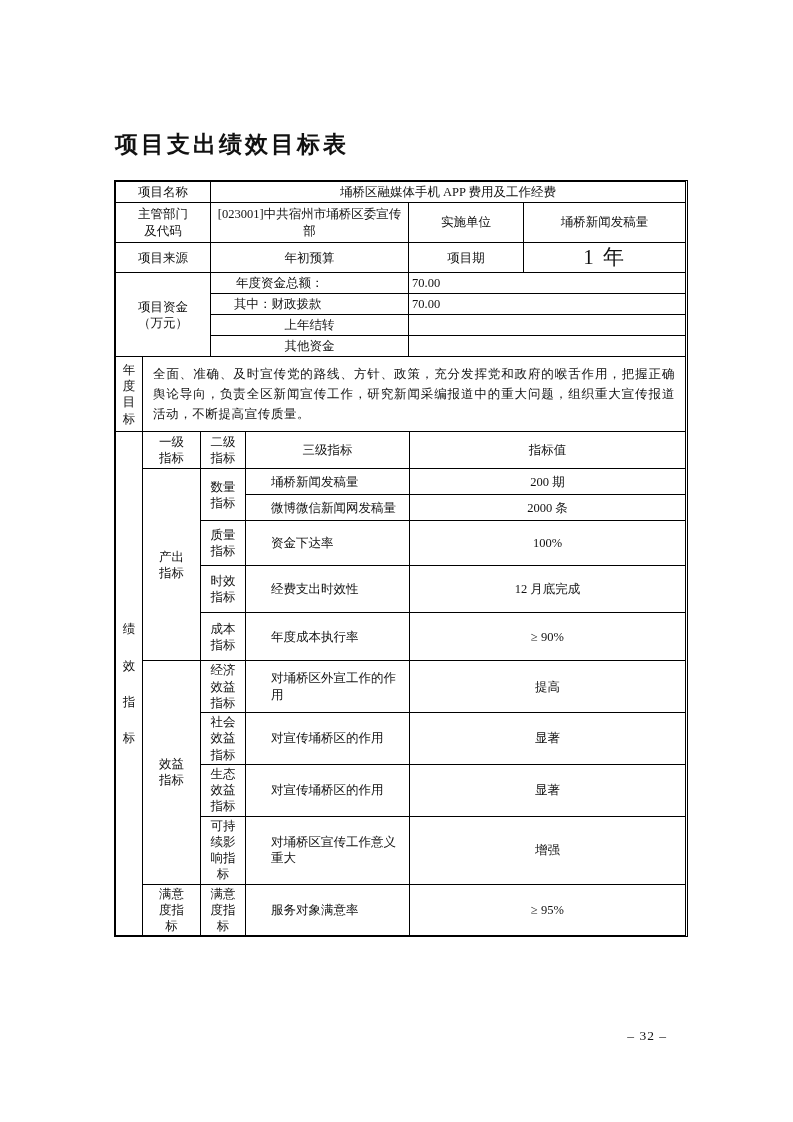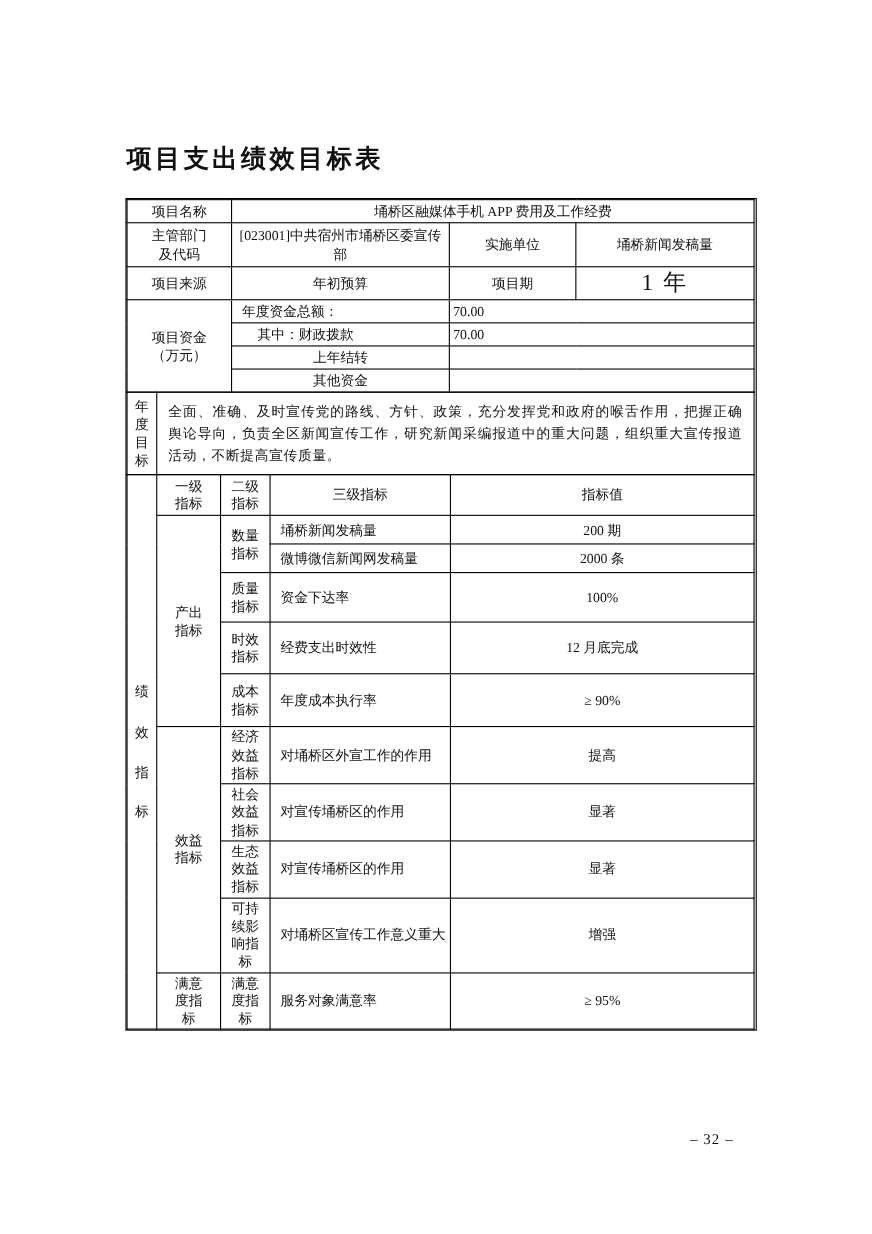--- a/index.html
+++ b/index.html
@@ -23,21 +23,21 @@
     border:1px solid #000;
     font-size:12.5px; font-weight:normal;
     text-align:center; vertical-align:middle;
     padding:1px 3px;
     line-height:1.3;
     overflow:hidden;
   }
   .pre { white-space:pre-line; }
   .vlabel { white-space:pre-line; line-height:1.3; padding:0; }
   .vlabel-tall { white-space:pre-line; line-height:2.9; padding:0; }
-  .left-pad1 { text-align:left; padding-left:9px; }
+  .left-pad1 { text-align:left; padding-left:25px; }
   .left-pad2 { text-align:left; padding-left:23px; }
   .num-right { text-align:left; padding-right:10px; font-family:"Liberation Serif","DejaVu Serif",serif; }
   .big-val { font-size:21px; letter-spacing:2px; }
   .goal-text {
     text-align:justify; vertical-align:middle;
     padding:7px 10px; line-height:1.6; letter-spacing:0.6px;
   }
   .page-num { position:absolute; top:1028px; left:115px; width:570px; text-align:right; padding-right:18px; font-size:13.5px; letter-spacing:1px; box-sizing:border-box; }
 </style>
 </head>

